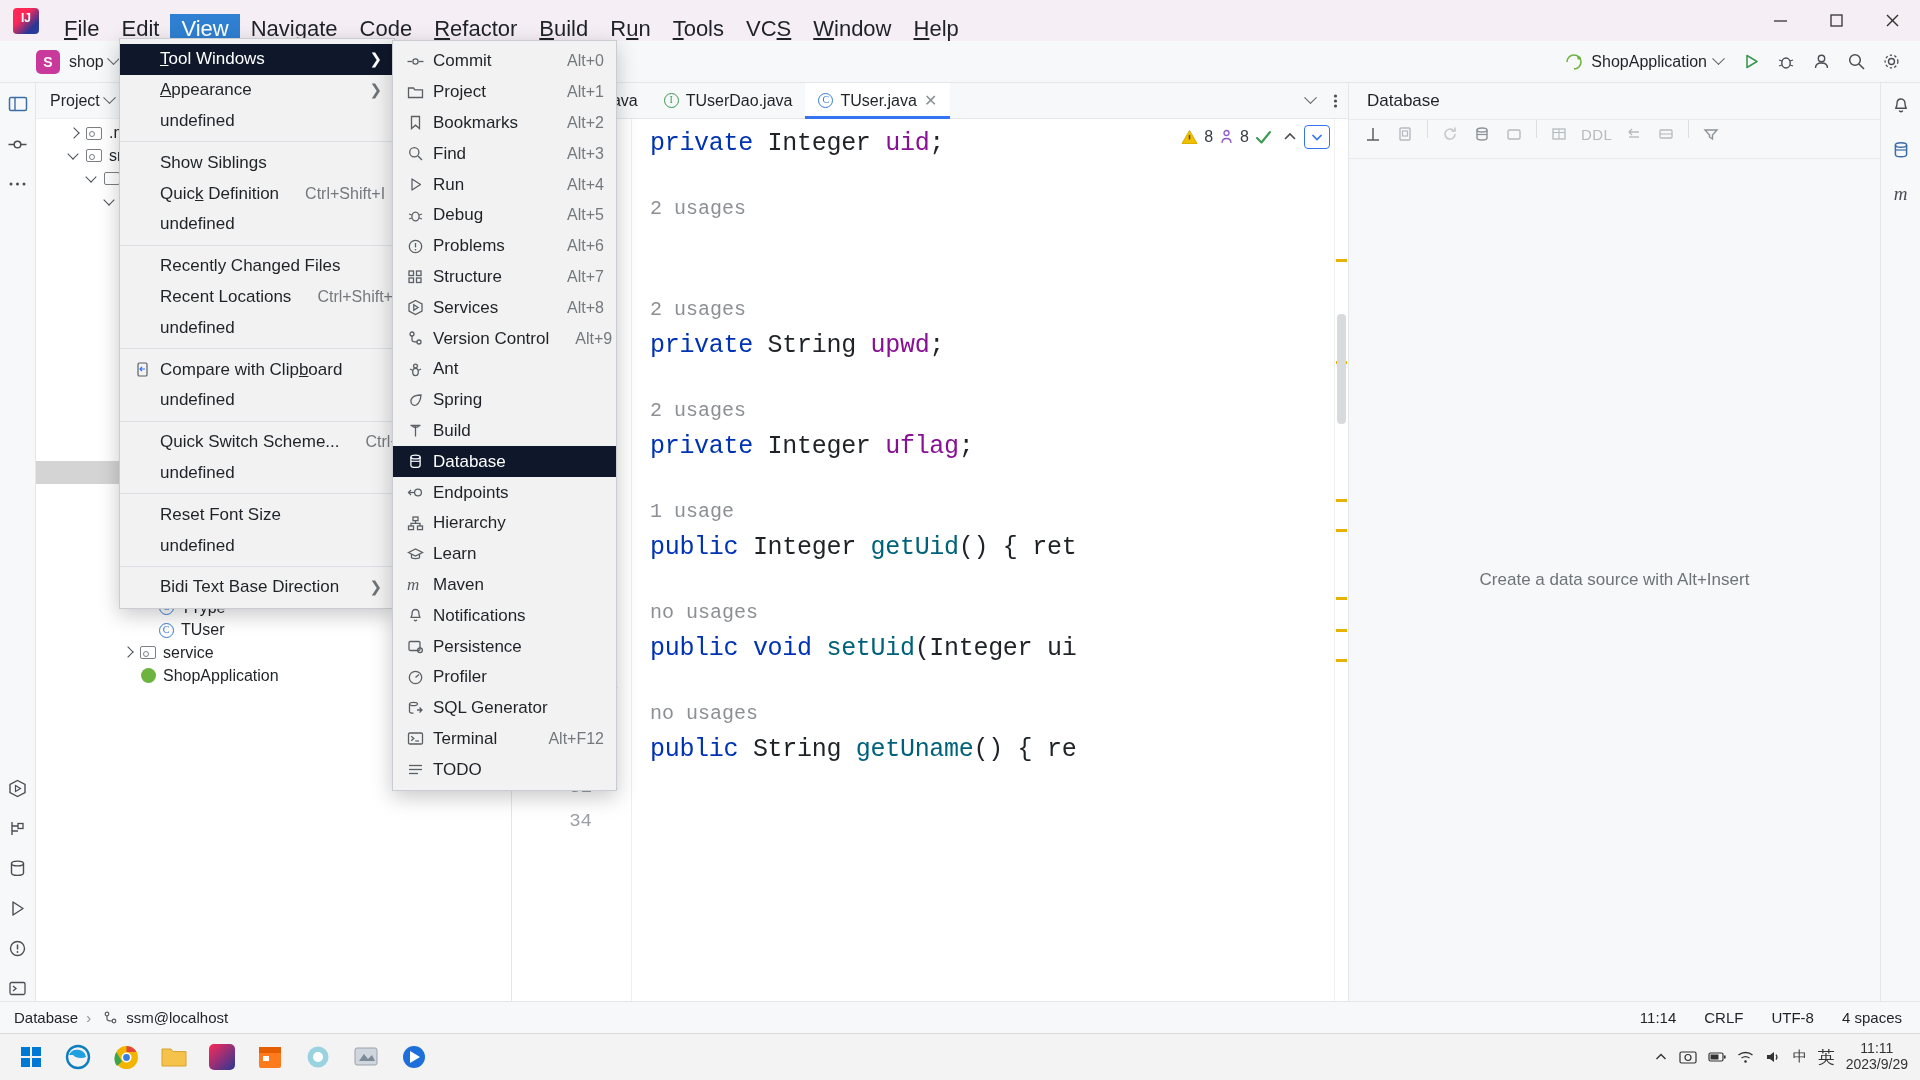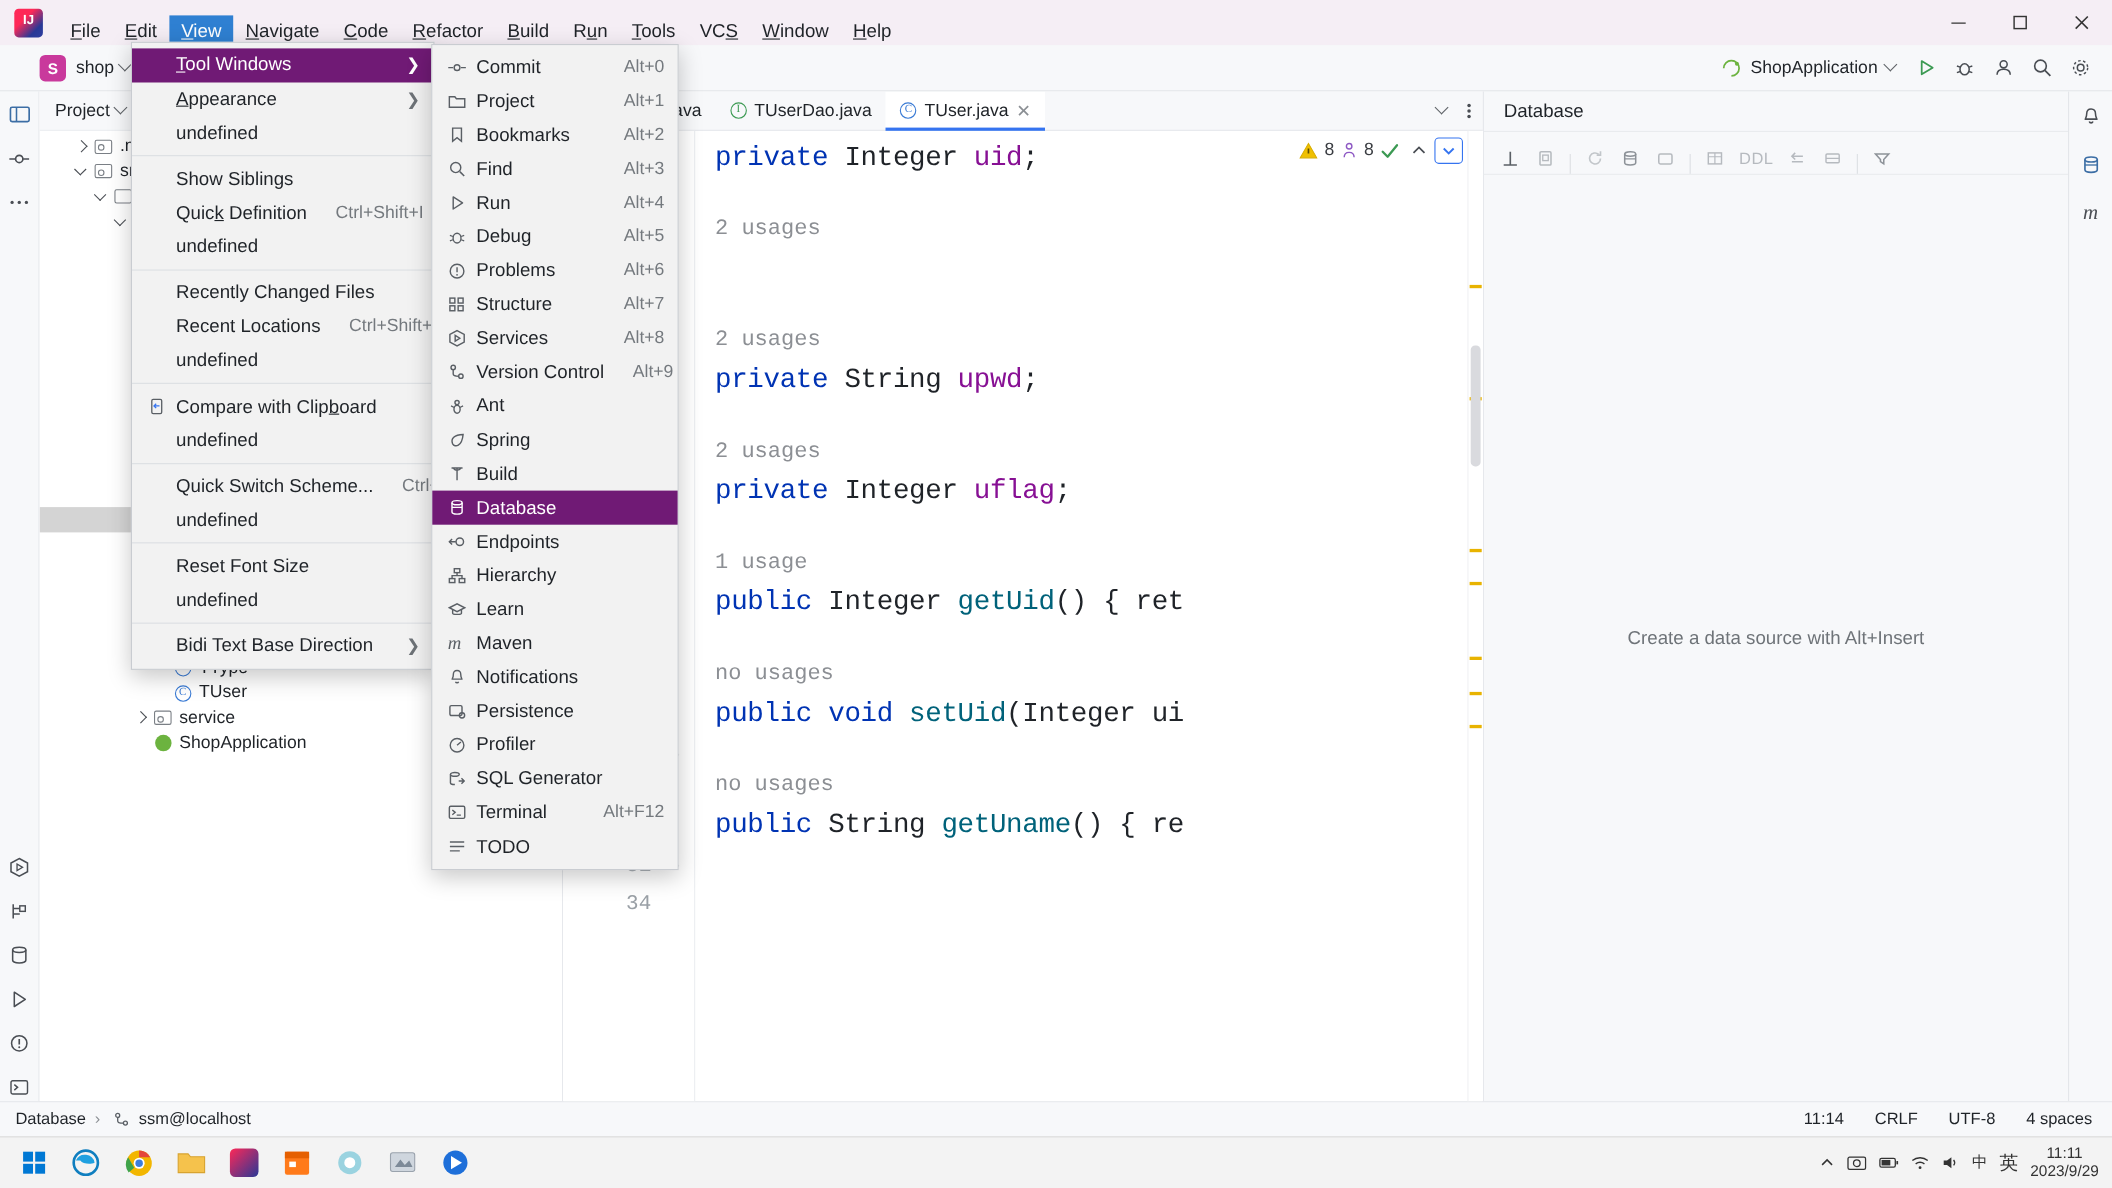--- a/index.html
+++ b/index.html
@@ -24,21 +24,21 @@
     width:26px; height:26px; margin-left:13px; margin-right:14px; border-radius:4px;
     background:linear-gradient(135deg,#fe2857 0%,#fe2857 35%,#293896 75%,#2d3ea0 100%);
     position:relative; flex:0 0 auto;
   }
   .ij-logo:after{
     content:"IJ"; position:absolute; left:0; right:0; top:3px; text-align:center;
     font-size:12px; font-weight:bold; color:#fff; font-family:"Liberation Sans", sans-serif;
   }
   .menubar { display:flex; align-items:center; height:100%; }
   .menu-item {
-    padding:0 11px; height:30px; line-height:30px; font-size:17px; color:#1f2328; cursor:default;
+    padding:0 11px; height:30px; line-height:30px; font-size:22px; color:#1f2328; cursor:default;
     white-space:nowrap;
     margin-top:16px;
   }
   .menu-item u { text-decoration:underline; }
   .menu-item.active { background:#2f80d2; color:#fff; }
   .win-controls { margin-left:auto; display:flex; height:100%; }
   .win-btn { width:56px; height:41px; display:flex; align-items:center; justify-content:center; }
   .win-btn svg { display:block; }
 
   
@@ -123,21 +123,21 @@
   .kw { color:#0033b3; font-weight:normal; }
   .fld { color:#871094; }
   .mth { color:#00627a; }
 
   .inspect-strip { width:14px; background:#fff; position:relative; border-left:1px solid #f0f1f3; }
   .mark { position:absolute; left:1px; width:11px; height:3px; }
 
   
   .dbpanel { width:532px; background:#f7f8fa; display:flex; flex-direction:column; border-left:1px solid #e4e6ea; }
   .db-title { height:36px; min-height:36px; display:flex; align-items:center; padding-left:18px; font-size:17px; }
-  .db-toolbar { height:40px; min-height:40px; display:flex; align-items:flex-end; gap:4px; padding:0 10px; border-top:1px solid #e9ebee; border-bottom:1px solid #e9ebee; }
+  .db-toolbar { height:40px; min-height:40px; display:flex; align-items:flex-start; gap:4px; padding:0 10px; border-top:1px solid #e9ebee; border-bottom:1px solid #e9ebee; }
   .db-tb { width:28px; height:28px; display:flex; align-items:center; justify-content:center; color:#9ea3a8; }
   .db-sep { width:1px; height:18px; background:#dcdfe3; margin:0 4px; }
   .db-body { flex:1; display:flex; align-items:center; justify-content:center; color:#6e7378; font-size:17px; }
 
   .rightstripe {
     width:40px; background:#f7f8fa; border-left:1px solid #e4e6ea;
     display:flex; flex-direction:column; align-items:center; padding-top:10px; gap:18px;
   }
 
   
@@ -159,21 +159,21 @@
   .clock { text-align:center; line-height:1.12; font-size:14px; }
 
   
   .menu-pop {
     position:absolute; background:#f2f2f2; border:1px solid #c9ccd1;
     box-shadow:0 6px 20px rgba(0,0,0,.22); z-index:50; padding:5px 0;
   }
   .mrow {
     height:30.8px; display:flex; align-items:center; padding:0 12px 0 14px; font-size:17px; white-space:nowrap;
   }
-  .mrow.hi { background:#701a75; color:#fff; }
+  .mrow.hi { background:#0f172a; color:#fff; }
   .mrow .mlabel { flex:1; }
   .mrow .mshort { color:#74797e; font-size:16px; margin-left:26px; }
   .mrow .micon { width:26px; display:flex; align-items:center; justify-content:flex-start; flex:0 0 auto; color:#5a5f65; }
   .mrow .msub { margin-left:18px; color:#6d7277; font-size:15px; }
   .mrow.hi .msub { color:#fff; }
   .msep { height:1px; background:#dcdfe3; margin:5px 0; }
   .underline { text-decoration:underline; }
 </style>
 </head>
 <body>

